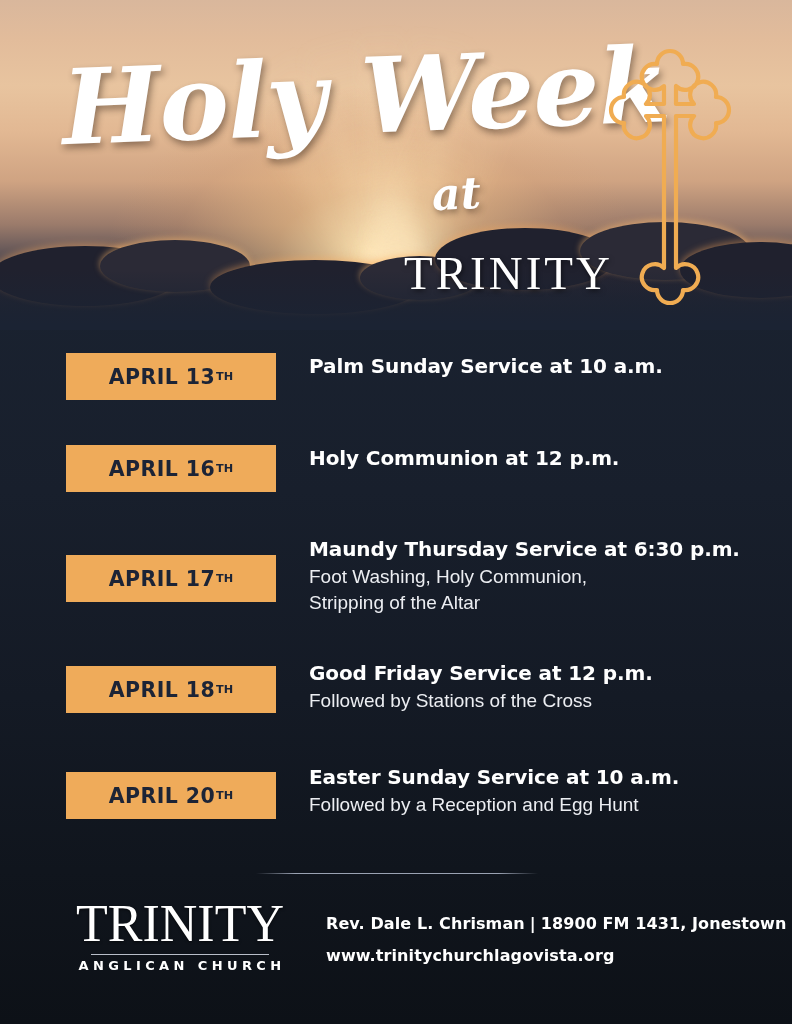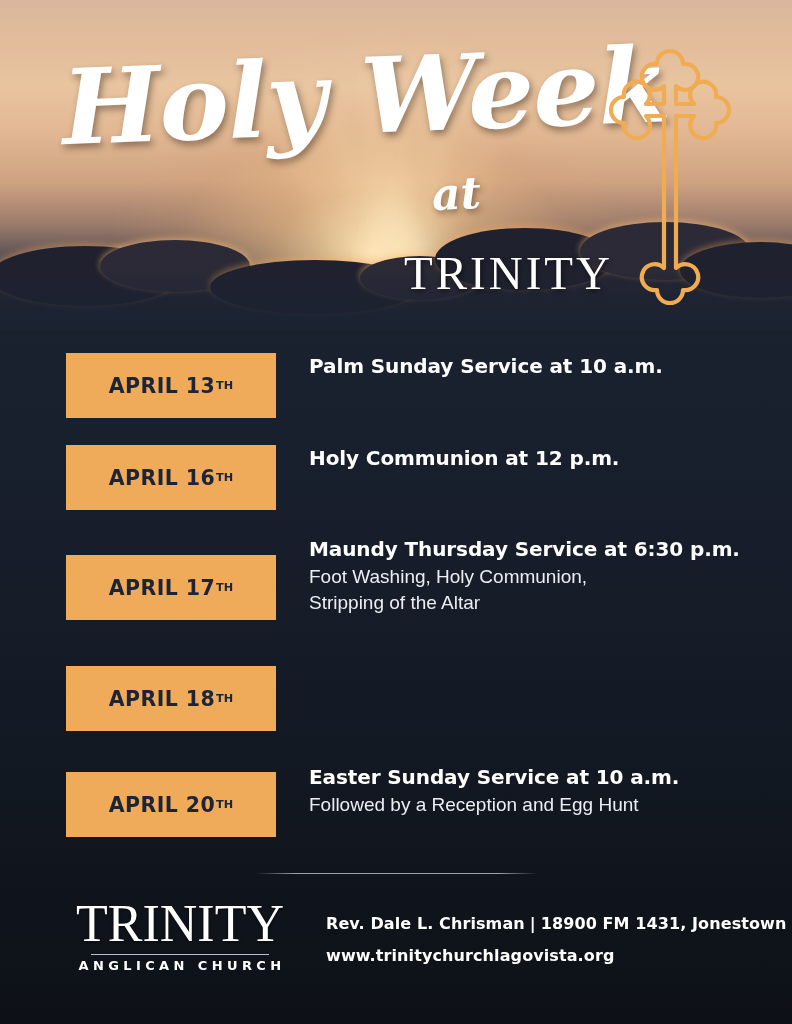--- a/index.html
+++ b/index.html
@@ -151,21 +151,21 @@
   }
   .event-row {
     position: relative;
     display: flex;
     align-items: flex-start;
     padding-left: 66px;
   }
   .date-badge {
     flex: 0 0 auto;
     width: 210px;
-    height: 65px;
+    height: 47px;
     background: #efab5a;
     color: #1c2436;
     display: flex;
     align-items: center;
     justify-content: center;
     font-family: "DejaVu Sans", sans-serif;
     font-weight: bold;
     font-size: 20.5px;
     letter-spacing: 0.4px;
   }
@@ -367,20 +367,24 @@
         <div class="event-sub">Foot Washing, Holy Communion,</div>
         <div class="event-sub">Stripping of the Altar</div>
       </div>
     </div>
 
     <div class="event-row r-4">
       <div class="date-badge">
         <span>APRIL 18</span>
           <sup>TH</sup>
       </div>
+      <div class="event-text">
+        <div class="event-title">Good Friday Service at 12 p.m.</div>
+        <div class="event-sub">Followed by Stations of the Cross</div>
+      </div>
     </div>
 
     <div class="event-row r-5">
       <div class="date-badge">
         <span>APRIL 20</span>
           <sup>TH</sup>
       </div>
       <div class="event-text">
         <div class="event-title">Easter Sunday Service at 10 a.m.</div>
         <div class="event-sub">Followed by a Reception and Egg Hunt</div>

